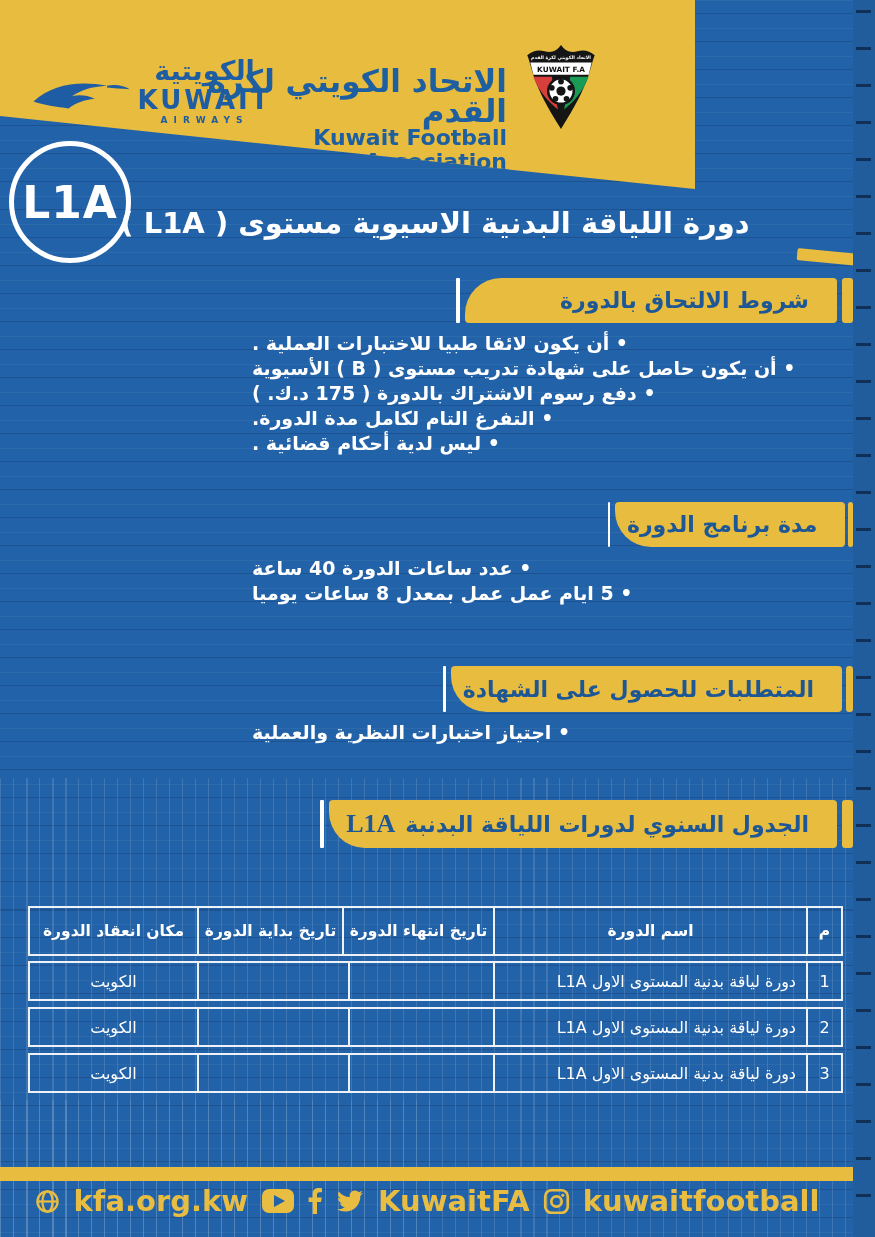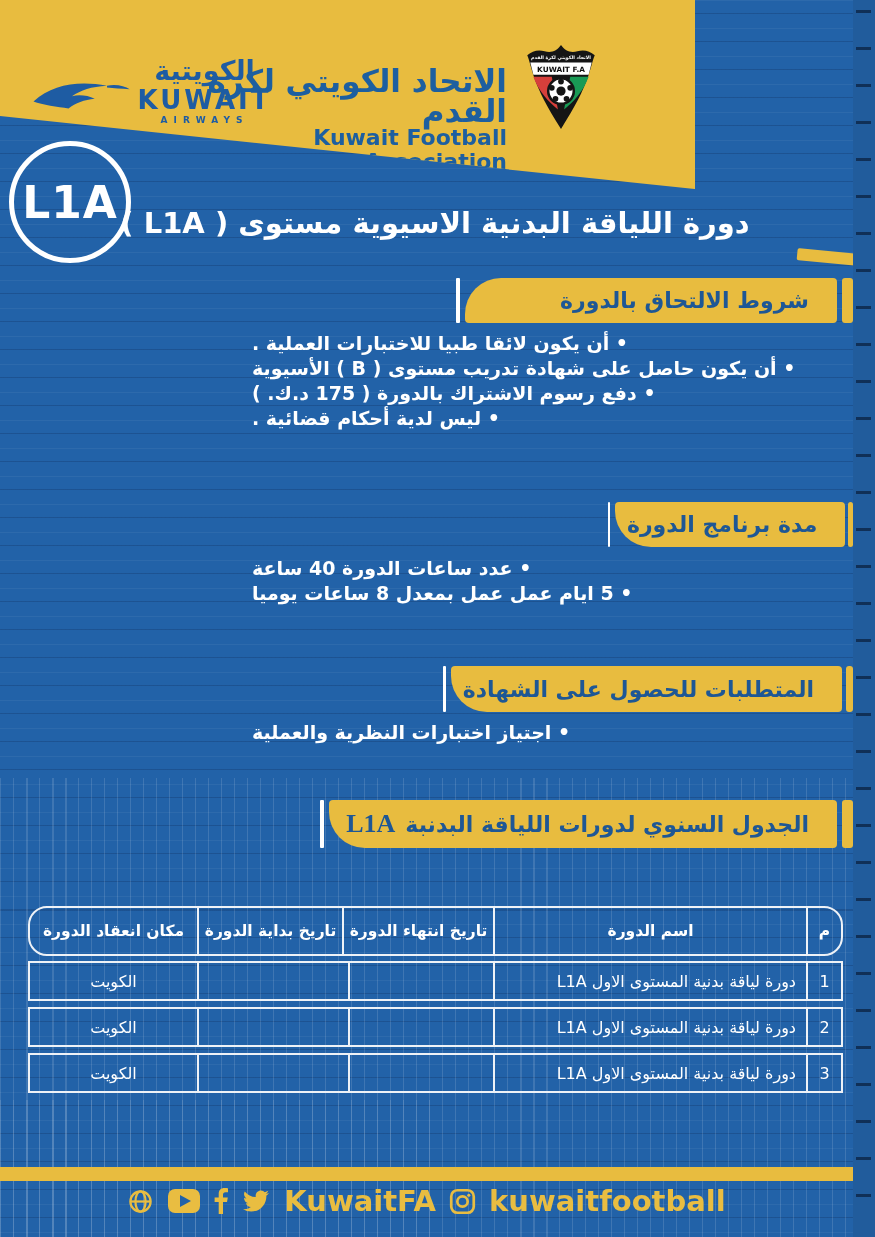--- a/index.html
+++ b/index.html
@@ -74,21 +74,21 @@
   
   .course-table{position:absolute;left:28px;top:906px;width:815px;z-index:4;color:#fff;}
   .trow{display:flex;border:2px solid #eef2f7;box-sizing:border-box;}
   .trow .cell{box-sizing:border-box;border-left:2px solid #eef2f7;display:flex;align-items:center;justify-content:center;}
   .trow .cell:first-child{border-left:none;}
   .c-loc{width:167px;}
   .c-end{width:151px;}
   .c-start{width:145px;}
   .c-name{width:313px;direction:rtl;justify-content:flex-start !important;padding-right:10px;}
   .c-num{flex:1;}
-  .thead{height:50px;font-size:15.5px;font-weight:bold;margin-bottom:5px;border-radius:19px;}
+  .thead{height:50px;font-size:15.5px;font-weight:bold;margin-bottom:5px;}
   .thead .cell{white-space:nowrap;direction:rtl;}
   .tdata{height:40px;font-size:16px;margin-bottom:6px;}
 
   
   .fbar{position:absolute;left:0;top:1167px;width:853px;height:14px;background:#e8bc3f;z-index:4;}
   .footer{position:absolute;left:0;top:1184px;width:853px;z-index:4;display:flex;align-items:center;
     justify-content:center;gap:13px;color:#e9bd41;font-size:29px;font-weight:bold;}
   .footer .ic{display:flex;align-items:center;}
 </style>
 </head>
@@ -150,20 +150,21 @@
     <div class="body">
       <span>شروط الالتحاق بالدورة</span>
     </div>
     <span class="slit"></span>
     <span class="tail"></span>
   </div>
   <div class="bullets" id="bullets-1">
     <div class="bullet-line">أن يكون لائقا طبيا للاختبارات العملية .</div>
     <div class="bullet-line">أن يكون حاصل على شهادة تدريب مستوى ( B ) الأسيوية</div>
     <div class="bullet-line">دفع رسوم الاشتراك بالدورة ( 175 د.ك. )</div>
+    <div class="bullet-line">التفرغ التام لكامل مدة الدورة.</div>
     <div class="bullet-line">ليس لدية أحكام قضائية .</div>
   </div>
 
   <div class="banner r-bl" id="banner-2">
     <span class="wbar"></span>
     <div class="body">
       <span>مدة برنامج الدورة</span>
     </div>
     <span class="slit"></span>
     <span class="tail"></span>
@@ -228,20 +229,21 @@
 
   <div class="fbar"></div>
   <div class="footer">
     <span class="ic">
       <svg width="27" height="27" viewBox="0 0 24 24" fill="none" stroke="#e9bd41" stroke-width="2">
         <circle cx="12" cy="12" r="9"></circle>
         <ellipse cx="12" cy="12" rx="4.5" ry="9"></ellipse>
         <line x1="3" y1="12" x2="21" y2="12"></line>
       </svg>
     </span>
+    <span>kfa.org.kw</span>
     <span class="ic">
       <svg width="34" height="26" viewBox="0 0 34 26">
         <rect x="1" y="1" width="32" height="24" rx="7" fill="#e9bd41"></rect>
         <polygon points="13,7 24,13 13,19" fill="#2262a8"></polygon>
       </svg>
     </span>
     <span class="ic">
       <svg width="14" height="26" viewBox="0 0 14 26">
         <path fill="#e9bd41" d="M9 26V14h4l.8-4.5H9V6.8C9 5.4 9.7 4.2 11.5 4.2H14V.2C13.4.1 12 0 10.4 0 7 0 4.7 2.1 4.7 5.9v3.6H.6V14h4.1v12H9z"></path>
       </svg>

